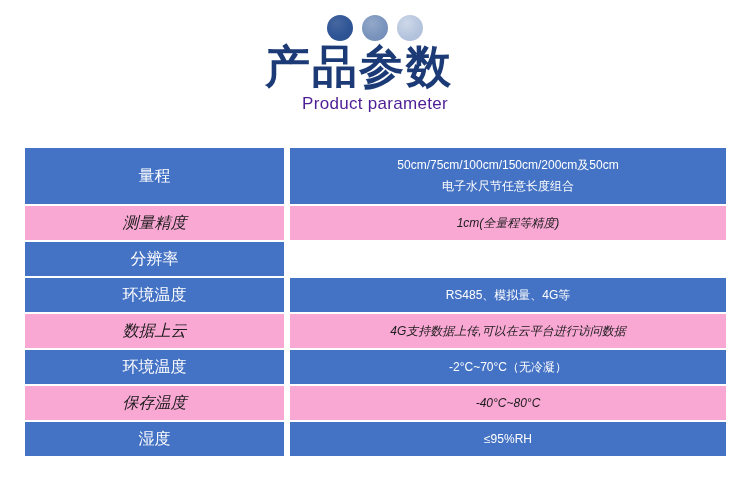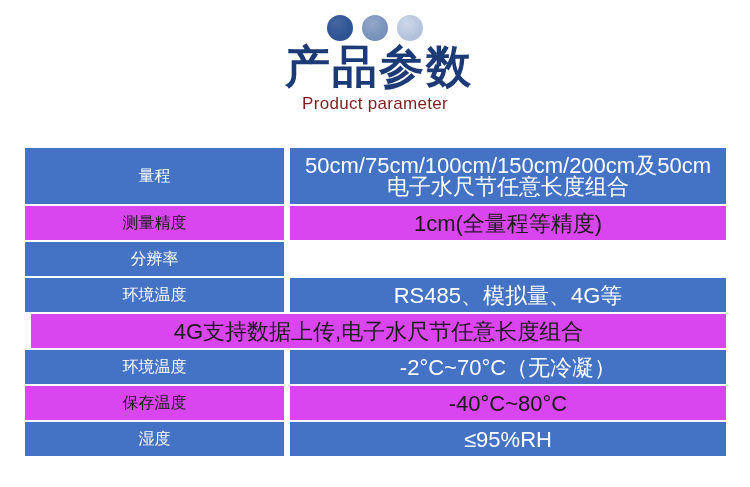--- a/index.html
+++ b/index.html
@@ -55,31 +55,30 @@
     position: absolute;
     left: 0;
     top: 41px;
     width: 718px;
     font-size: 45px;
     line-height: 52px;
     font-weight: bold;
     color: #1b3a76;
     letter-spacing: 2px;
     font-family: "Liberation Sans", "DejaVu Sans", sans-serif;
-    padding-left: 20px;
   }
 
   .subtitle {
     position: absolute;
     left: 0;
     top: 93px;
     width: 750px;
     font-size: 17px;
     line-height: 21px;
-    color: #7f1d1d;
+    color: #4c1d95;
     letter-spacing: 0.3px;
   }
 
   
   .spec-table {
     position: absolute;
     left: 25px;
     top: 148px;
     width: 701px;
   }
@@ -106,35 +105,36 @@
     padding: 8px 4px;
   }
 
   .cell-gap {
     width: 6px;
     flex: 0 0 6px;
   }
 
   .cell-value {
     flex: 1 1 auto;
-    font-size: 22px;
+    font-size: 12px;
     line-height: 21px;
     padding: 10px 6px;
   }
 
   .row-blue .cell-label,
   .row-blue .cell-value {
     background: #4472c4;
     color: #ffffff;
   }
 
   .row-white .cell-label,
   .row-white .cell-value {
-    background: #d946ef;
+    background: #f9a8d4;
     color: #1b1b1b;
+    font-style: italic;
   }
 
   
   .h-tall .cell { height: 56px; }
   .h-std  .cell { height: 34px; }
 
   .h-tall .cell-value {
     flex-direction: column;
     justify-content: center;
   }
@@ -179,23 +179,24 @@
         <div class="cell cell-gap"></div>
       </div>
       <div class="spec-row row-blue h-std">
         <div class="cell cell-label">环境温度</div>
         <div class="cell cell-gap"></div>
         <div class="cell cell-value">
           <span class="value-line">RS485、模拟量、4G等</span>
         </div>
       </div>
       <div class="spec-row row-white h-std">
-        <div class="cell cell-gap"></div>
-        <div class="cell cell-value">
-          <span class="value-line">4G支持数据上传,电子水尺节任意长度组合</span>
+        <div class="cell cell-label">数据上云</div>
+        <div class="cell cell-gap"></div>
+        <div class="cell cell-value">
+          <span class="value-line">4G支持数据上传,可以在云平台进行访问数据</span>
         </div>
       </div>
       <div class="spec-row row-blue h-std">
         <div class="cell cell-label">环境温度</div>
         <div class="cell cell-gap"></div>
         <div class="cell cell-value">
           <span class="value-line">-2°C~70°C（无冷凝）</span>
         </div>
       </div>
       <div class="spec-row row-white h-std">

